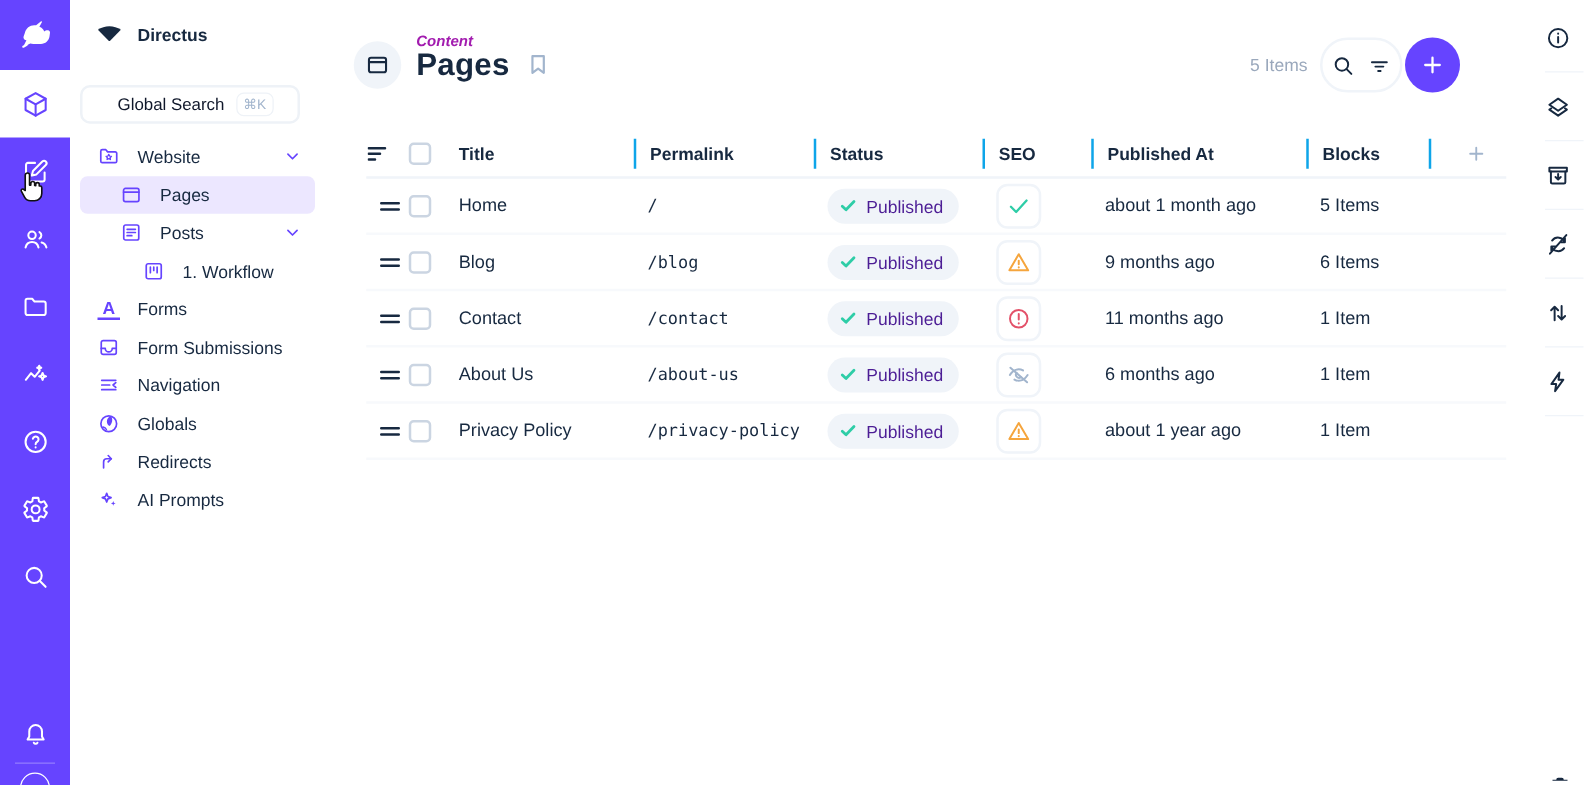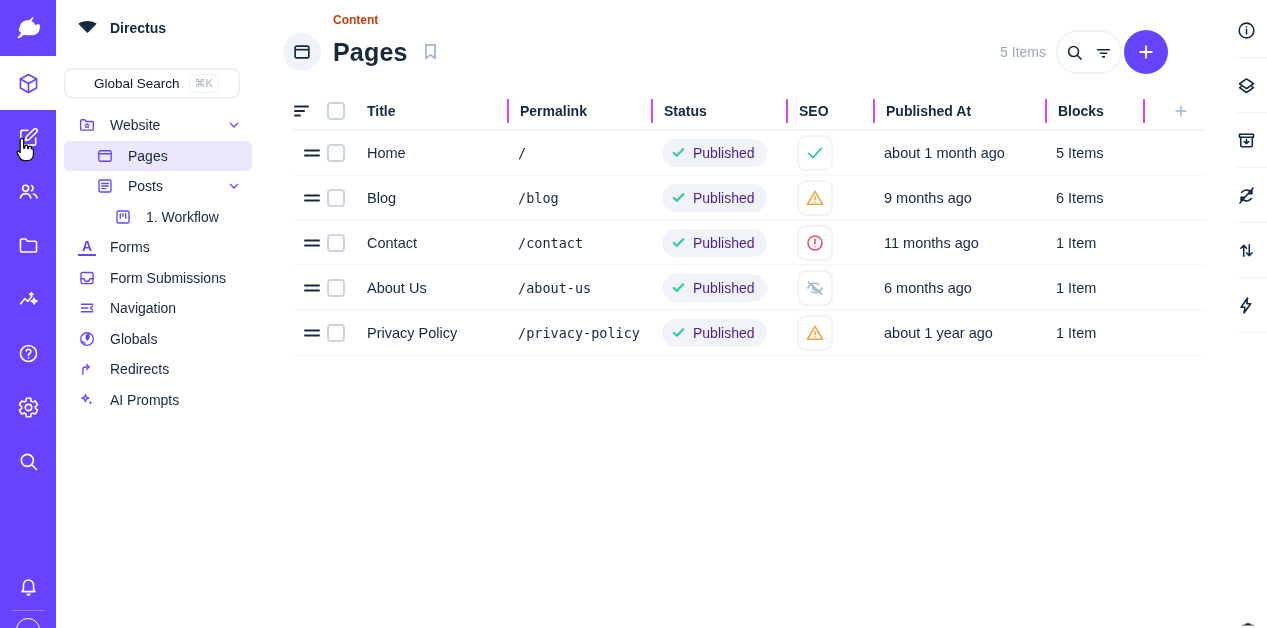--- a/index.html
+++ b/index.html
@@ -34,38 +34,38 @@
   .tree-icon { width:18px; height:18px; flex:0 0 18px; stroke:#6644ff; fill:none; stroke-width:1.8; stroke-linecap:round; stroke-linejoin:round; }
   .nav-label { font-size:14px; font-weight:500; color:#172940; white-space:nowrap; }
   .nav-chevron { position:absolute; right:10px; width:16px; height:16px; stroke:#6644ff; fill:none; stroke-width:2; stroke-linecap:round; stroke-linejoin:round; }
   .letter-a { width:18px; flex:0 0 18px; text-align:center; color:#6644ff; font-weight:700; font-size:14px; line-height:14px; border-bottom:2px solid #6644ff; padding-bottom:1px; }
 
   
   .main { position:absolute; left:260px; top:0; width:966px; height:628px; background:#fff; }
   .coll-icon-circle { position:absolute; left:23px; top:33px; width:38px; height:38px; border-radius:50%;
      background:#f0f4f9; display:flex; align-items:center; justify-content:center; }
   .coll-icon-circle svg { width:20px; height:20px; stroke:#172940; fill:none; stroke-width:2; stroke-linejoin:round; }
-  .breadcrumb { position:absolute; left:73px; top:13px; font-size:12px; font-weight:600; color:#c2410c; }
+  .breadcrumb { position:absolute; left:73px; top:26px; font-size:12px; font-weight:600; color:#a21caf;font-style:italic; }
   .page-title { position:absolute; left:73px; top:38px; font-size:25px; font-weight:700; color:#172940; letter-spacing:.2px; }
   .bookmark-btn { position:absolute; left:160px; top:41px; cursor:pointer; }
   .bookmark-btn svg { width:21px; height:21px; stroke:#a2b5cd; fill:none; stroke-width:2; stroke-linejoin:round; }
   .item-count { position:absolute; right:180px; top:44px; font-size:14px; color:#9aa8bc; }
   .search-filter-pill { position:absolute; right:104px; top:30px; width:66px; height:44px; border:2px solid #f0f4f9;
      border-radius:22px; display:flex; align-items:center; justify-content:center; gap:10px; }
   .search-filter-pill svg { width:19px; height:19px; stroke:#172940; fill:none; stroke-width:2; stroke-linecap:round; cursor:pointer; }
   .add-btn { position:absolute; right:58px; top:30px; width:44px; height:44px; border-radius:50%; background:#6644ff;
      display:flex; align-items:center; justify-content:center; cursor:pointer; }
   .add-btn svg { width:20px; height:20px; stroke:#fff; stroke-width:2.2; stroke-linecap:round; }
 
   
-  .table { position:absolute; left:33px; top:92px; width:912px; }
+  .table { position:absolute; left:33px; top:104px; width:912px; }
   .t-grid { display:grid; grid-template-columns:34px 29px 151px 144px 135px 87px 172px 98px 1fr; align-items:center; }
   .t-head { height:39px; border-bottom:2px solid #f0f4f9; font-size:14px; font-weight:700; }
   .t-head .hcell { display:flex; align-items:center; height:24px; padding-left:11px; }
-  .t-head .hcell.div { border-left:2px solid #d946ef; }
+  .t-head .hcell.div { border-left:2px solid #0ea5e9; }
   .t-row { height:45px; border-bottom:2px solid #f7f9fc; font-size:14.5px; }
   .t-row > div { padding-left:11px; display:flex; align-items:center; }
   .drag-handle { cursor:grab; }
   .drag-handle svg { width:16px; height:12px; stroke:#172940; stroke-width:2; stroke-linecap:round; }
   .sort-icon svg { width:16px; height:14px; stroke:#172940; stroke-width:2; stroke-linecap:round; }
   .checkbox { width:18px; height:18px; border:2px solid #cbd5e2; border-radius:4px; background:#fff; cursor:pointer; }
   .permalink { font-family:"DejaVu Sans Mono","Liberation Mono",monospace; font-size:13.5px; }
   .status-pill { display:inline-flex; align-items:center; gap:7px; height:28px; padding:0 12px 0 9px;
      background:#f0f4f9; border-radius:14px; font-size:14px; color:#4c1d95; }
   .status-pill svg { width:15px; height:15px; stroke:#2ecda7; fill:none; stroke-width:2.4; stroke-linecap:round; stroke-linejoin:round; }

